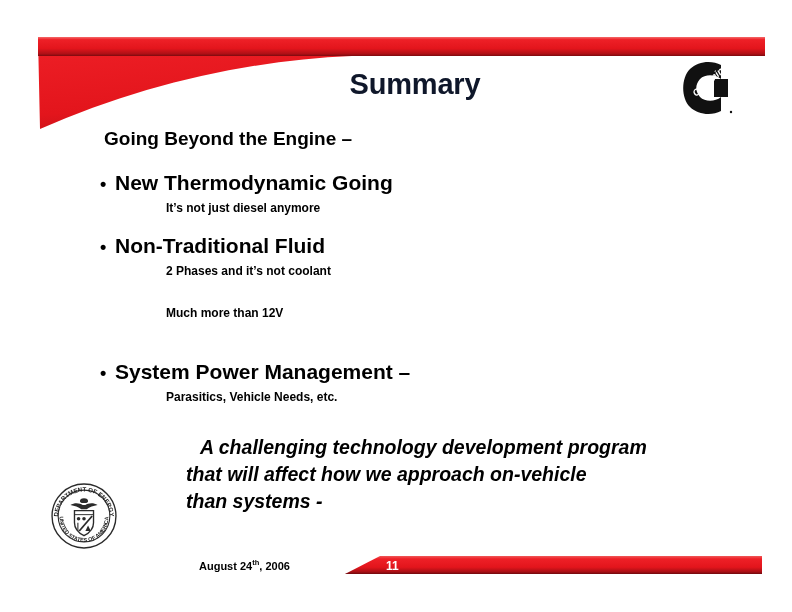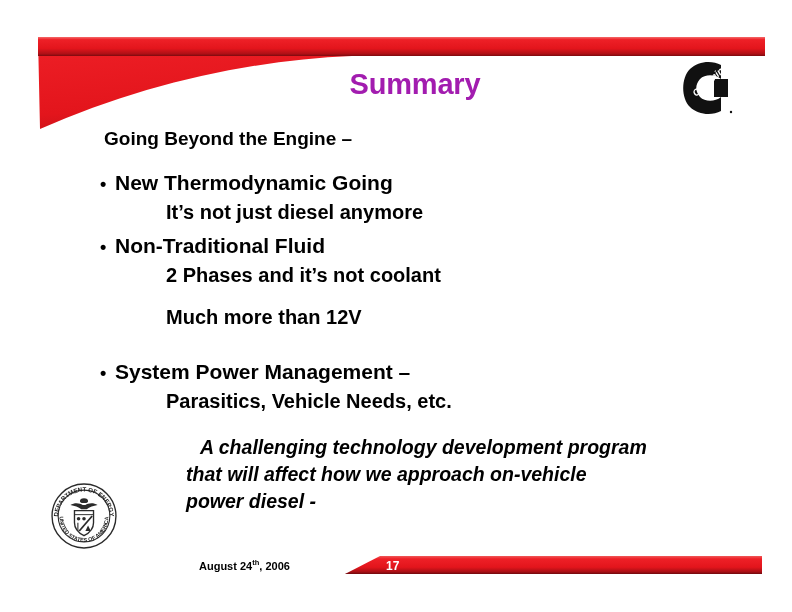--- a/index.html
+++ b/index.html
@@ -27,21 +27,21 @@
   
   #slide-title {
     position: absolute;
     left: 180px;
     top: 68px;
     width: 470px;
     text-align: center;
     font-size: 29px;
     font-weight: bold;
     letter-spacing: -0.2px;
-    color: #a21caf;
+    color: #0f172a;
   }
 
   
   #cummins-logo {
     position: absolute;
     left: 676px;
     top: 57px;
     width: 62px;
     height: 62px;
   }
@@ -79,21 +79,21 @@
     font-size: 18px;
     vertical-align: baseline;
   }
   .bullet-text {
     display: inline-block;
   }
   .sub-row {
     display: block;
     margin-left: 66px;
     margin-top: 9px;
-    font-size: 20px;
+    font-size: 12px;
     font-weight: bold;
     white-space: nowrap;
     line-height: 1.0;
   }
 
   
   #closing-statement {
     position: absolute;
     left: 172px;
     top: 434px;
@@ -218,21 +218,21 @@
       <span class="bullet-dot">•</span><span class="bullet-text">System Power Management –</span>
     </div>
     <div class="sub-row">Parasitics, Vehicle Needs, etc.</div>
   </div>
 
 </div>
 
 <div id="closing-statement">
   <span class="cl-line">A challenging technology development program</span>
   <span class="cl-line indent">that will affect how we approach on-vehicle</span>
-  <span class="cl-line indent">power diesel -</span>
+  <span class="cl-line indent">than systems -</span>
 </div>
 
 <svg id="doe-seal" viewBox="0 0 100 100" width="68" height="68">
   <defs>
     <path id="arcTop" d="M12,52 A38,38 0 0 1 88,52"></path>
     <path id="arcBottom" d="M14,52 A36,36 0 0 0 86,52"></path>
   </defs>
   <circle cx="50" cy="50" r="47" fill="#ffffff" stroke="#2a2a2a" stroke-width="2"></circle>
   <circle cx="50" cy="50" r="38" fill="#ffffff" stroke="#2a2a2a" stroke-width="1.6"></circle>
   <text font-family="'Liberation Sans',sans-serif" font-size="9" font-weight="bold" fill="#222222">
@@ -265,15 +265,15 @@
       <stop offset="16%" stop-color="#EE2027"></stop>
       <stop offset="62%" stop-color="#E3151C"></stop>
       <stop offset="88%" stop-color="#A80F15"></stop>
       <stop offset="100%" stop-color="#6E090D"></stop>
     </linearGradient>
   </defs>
   <path d="M345,26 C420,12 560,8 762,8 L762,26 Z" fill="url(#footGrad)"></path>
   <rect x="345" y="8" width="417" height="18" fill="url(#footGrad)" opacity="0.0"></rect>
   <path d="M380,8 L762,8 L762,26 L345,26 Z" fill="url(#footGrad)"></path>
 </svg>
-<div id="page-number">17</div>
+<div id="page-number">11</div>
 
 <div id="footer-date"><span>August 24</span><sup>th</sup><span>, 2006</span></div>
 
 </body></html>

